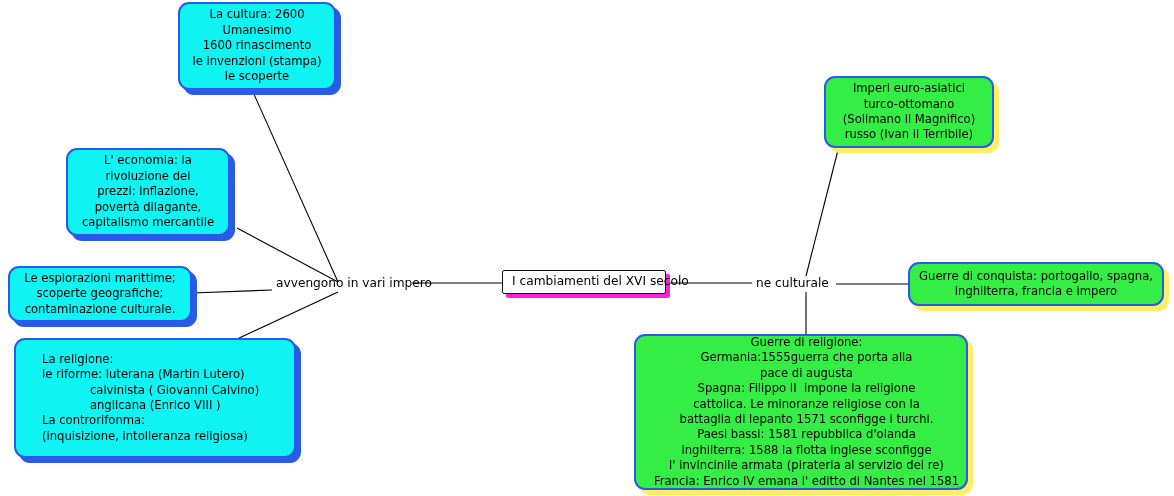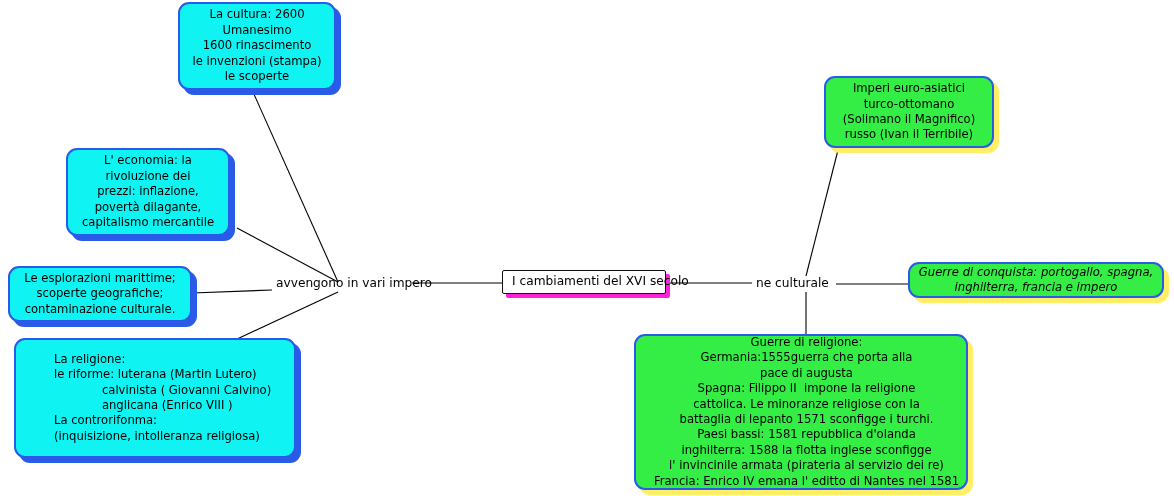--- a/index.html
+++ b/index.html
@@ -73,21 +73,21 @@
 
   .edge-label {
     position: absolute;
     font-size: 12.2px;
     line-height: 14px;
     color: #000000;
     white-space: nowrap;
     background: transparent;
   }
 
-  .left-align .txt { text-align: left; padding-left: 38px; }
+  .left-align .txt { text-align: left; padding-left: 26px; }
 </style>
 </head>
 <body>
 
 <div id="canvas">
 
   <svg id="edges" viewBox="0 0 1174 496" xmlns="http://www.w3.org/2000/svg">
     <g stroke="#000000" stroke-width="1.1" fill="none" shape-rendering="geometricPrecision">
 
       <line x1="412" y1="283" x2="502" y2="283"></line>
@@ -148,21 +148,21 @@
     <span>ne culturale</span>
   </div>
 
   <div class="node green" style="left:780px; top:76px; width:170px; height:72px;margin-left:44px;">
     <span class="txt">Imperi euro-asiatici
 turco-ottomano
 (Solimano il Magnifico)
 russo (Ivan il Terribile)</span>
   </div>
 
-  <div class="node green" style="left:908px; top:262px; width:256px; height:36px;font-style:italic;">
+  <div class="node green" style="left:908px; top:262px; width:256px; height:44px;">
     <span class="txt">Guerre di conquista: portogallo, spagna,
 inghilterra, francia e impero</span>
   </div>
 
   <div class="node green" style="left:634px; top:334px; width:334px; height:156px;padding-left:11px;">
     <span class="txt">Guerre di religione:
 Germania:1555guerra che porta alla
 pace di augusta
 Spagna: Filippo II  impone la religione
 cattolica. Le minoranze religiose con la

